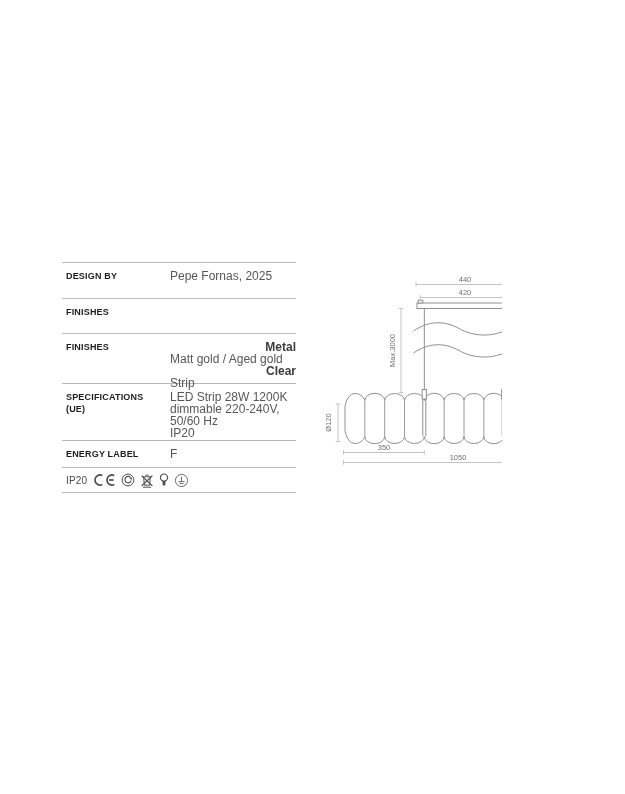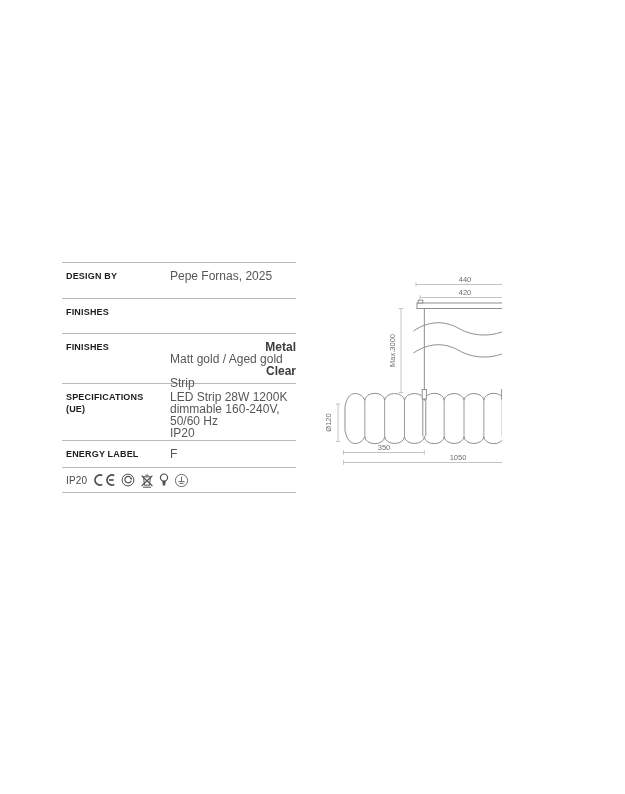--- a/index.html
+++ b/index.html
@@ -53,21 +53,21 @@
       </div>
     </div>
 
     <div class="spec-row" style="height:57px">
       <div class="cell-label">
         <span class="vline">SPECIFICATIONS</span>
         <span class="vline">(UE)</span>
       </div>
       <div class="cell-value">
         <span class="vline">LED Strip 28W 1200K</span>
-        <span class="vline">dimmable 160-240V,</span>
+        <span class="vline">dimmable 220-240V,</span>
         <span class="vline">50/60 Hz</span>
         <span class="vline">IP20</span>
       </div>
     </div>
 
     <div class="spec-row" style="height:27px">
       <div class="cell-label">ENERGY LABEL</div>
       <div class="cell-value">F</div>
     </div>
 

